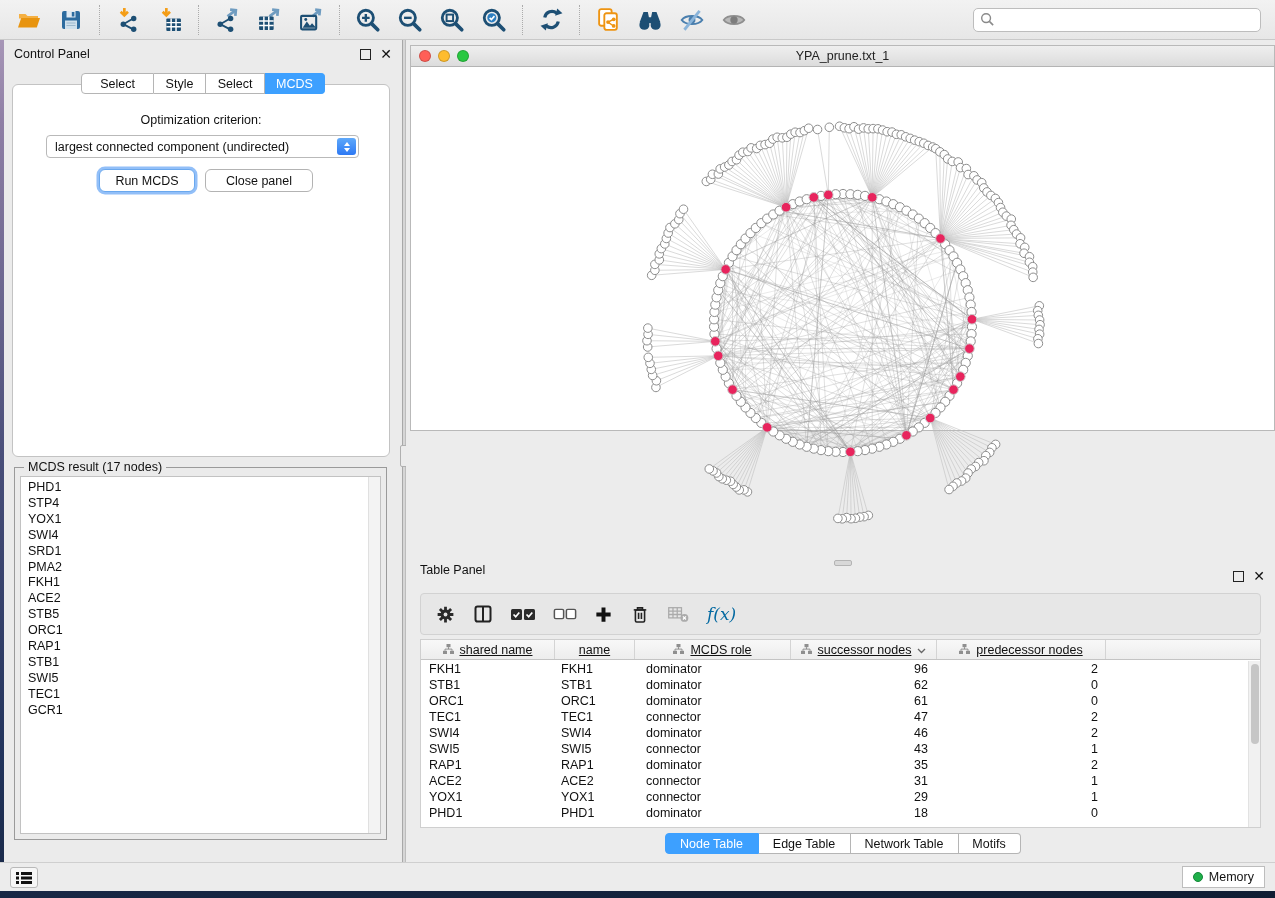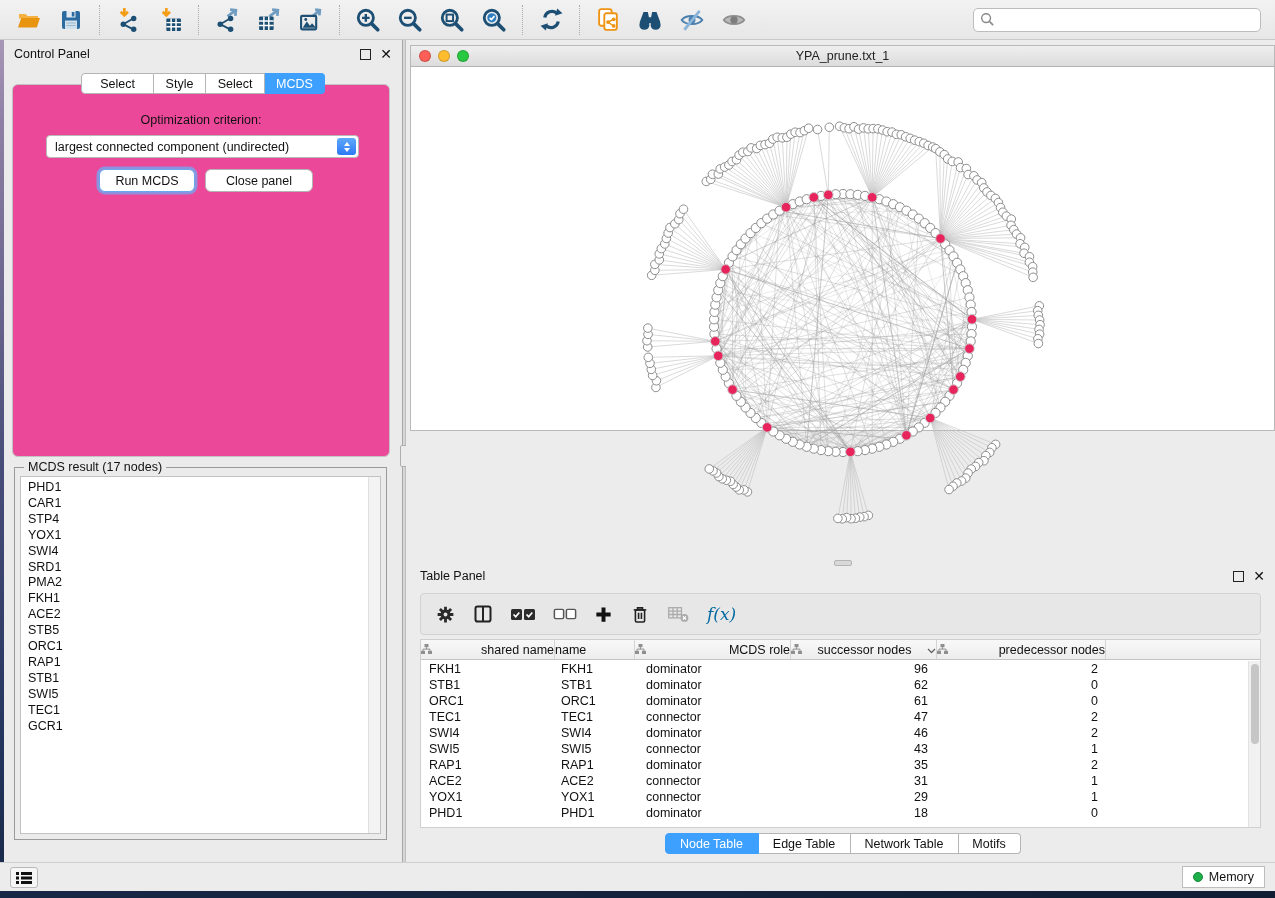--- a/index.html
+++ b/index.html
@@ -33,21 +33,21 @@
   .float-ic { width:11px; height:11px; border:1.6px solid #222; }
   .close-ic { font-size:14px; font-weight:bold; color:#111; line-height:11px; }
 
   .cp-tabs { position:absolute; top:33px; left:0; right:0; height:21px; display:flex; justify-content:center; z-index:3; }
   .tab { height:21px; display:flex; align-items:center; justify-content:center; background:#fff;
     border:1px solid #b5b5b5; border-left:none; font-size:12.5px; }
   .tab:first-child { border-left:1px solid #b5b5b5; border-radius:4px 0 0 4px; }
   .tab:last-child { border-radius:0 4px 4px 0; }
   .tab.active { background:#3da0ff; border-color:#3da0ff; color:#fff; }
 
-  .cp-inner { position:absolute; left:8px; right:12px; top:44px; height:373px; background:#ec4899;
+  .cp-inner { position:absolute; left:8px; right:12px; top:44px; height:373px; background:#ffffff;
     border:1px solid #c3c3c3; border-radius:6px; }
   .opt-label { position:absolute; top:28px; left:0; right:0; text-align:center; font-size:12.5px; }
   .combo { position:absolute; left:33px; top:50px; width:313px; height:23px; background:#fff;
     border:1px solid #b9b9b9; border-radius:4px; display:flex; align-items:center; padding-left:8px; font-size:12.5px; }
   .combo-step { position:absolute; right:2px; top:2px; width:19px; height:17px; border-radius:3px;
     background:linear-gradient(#5fa9fa,#2d79f4); display:flex; flex-direction:column; align-items:center; justify-content:center; gap:2px; }
   .combo-step .up { width:0; height:0; border-left:3.5px solid transparent; border-right:3.5px solid transparent; border-bottom:4px solid #fff; }
   .combo-step .down { width:0; height:0; border-left:3.5px solid transparent; border-right:3.5px solid transparent; border-top:4px solid #fff; }
   .btn { position:absolute; height:23px; background:#fff; border:1px solid #b3b3b3; border-radius:6px;
     font-size:12.5px; display:flex; align-items:center; justify-content:center; }
@@ -73,29 +73,29 @@
     background:linear-gradient(#efefef,#dcdcdc); border-bottom:1px solid #b4b4b4; display:flex; align-items:center; }
   .traffic { display:flex; gap:7px; margin-left:8px; }
   .tl { width:12px; height:12px; border-radius:50%; border:1px solid rgba(0,0,0,.18); }
   .net-title { position:absolute; left:0; right:0; text-align:center; font-size:12.5px; color:#222; }
   .net-canvas { position:absolute; left:0; right:0; top:21px; bottom:0; background:#fff; }
 
   
   .table-panel { position:absolute; left:4px; right:0; top:523px; bottom:0; background:#ececec; }
   .tp-handle { position:absolute; top:-3px; left:50%; width:18px; height:6px; margin-left:-9px;
     background:#d8d8d8; border:1px solid #b4b4b4; border-radius:2px; }
-  .tp-head { position:absolute; left:0; right:0; top:0; height:26px; display:flex; align-items:center; padding:0 10px; }
+  .tp-head { position:absolute; left:0; right:0; top:0; height:26px; display:flex; padding:0 10px; }
   .tp-toolbar { position:absolute; left:10px; right:14px; top:30px; height:42px; background:#e7e7e7;
     border:1px solid #d2d2d2; border-radius:4px; display:flex; align-items:center; gap:17px; padding:0 14px; }
   .tpt-btn { display:flex; align-items:center; justify-content:center; height:30px; }
   .fx-label { font-family:"DejaVu Serif","Liberation Serif",serif; font-style:italic; font-size:17px; color:#0369a1; }
 
   .tbl { position:absolute; left:10px; right:14px; top:76px; height:189px; background:#fff; border:1px solid #cfcfcf; overflow:hidden; }
   .tbl-head { display:flex; height:20px; background:linear-gradient(#f8f8f8,#ededed); border-bottom:1px solid #c4c4c4; }
-  .th { display:flex; align-items:center; justify-content:space-between; gap:6px; border-right:1px solid #d4d4d4; font-size:12.5px; color:#111; height:100%; }
+  .th { display:flex; align-items:center; justify-content:center; gap:6px; border-right:1px solid #d4d4d4; font-size:12.5px; color:#111; height:100%;text-decoration:underline; }
   .th.filler { flex:1; border-right:none; }
   .tbl-body { position:absolute; left:0; right:12px; top:21px; bottom:0; }
   .trow { display:flex; height:16px; align-items:center; font-size:12.5px; }
   .td { overflow:hidden; white-space:nowrap; }
   .td.num { text-align:right; }
   .tbl-scroll { position:absolute; right:0; top:21px; bottom:0; width:12px; background:#f1f1f1; border-left:1px solid #e2e2e2; }
   .tbl-thumb { position:absolute; left:1.5px; width:8px; top:3px; height:80px; background:#c6c6c6; border-radius:4px; }
 
   .tp-tabs { position:absolute; left:0; right:0; top:270px; height:21px; display:flex; justify-content:center; }
 
@@ -317,21 +317,20 @@
               </span>
         </div>
         <div class="btn btn-run">Run MCDS</div>
         <div class="btn btn-close">Close panel</div>
       </div>
       <div class="mcds-group">
         <span class="mcds-legend">MCDS result (17 nodes)</span>
         <div class="mcds-listbox">
           <div id="mcds-items" style="padding-top:3px;">
                 <div class="mcds-item">PHD1</div>
-                <div class="mcds-item">CAR1</div>
                 <div class="mcds-item">STP4</div>
                 <div class="mcds-item">YOX1</div>
                 <div class="mcds-item">SWI4</div>
                 <div class="mcds-item">SRD1</div>
                 <div class="mcds-item">PMA2</div>
                 <div class="mcds-item">FKH1</div>
                 <div class="mcds-item">ACE2</div>
                 <div class="mcds-item">STB5</div>
                 <div class="mcds-item">ORC1</div>
                 <div class="mcds-item">RAP1</div>

